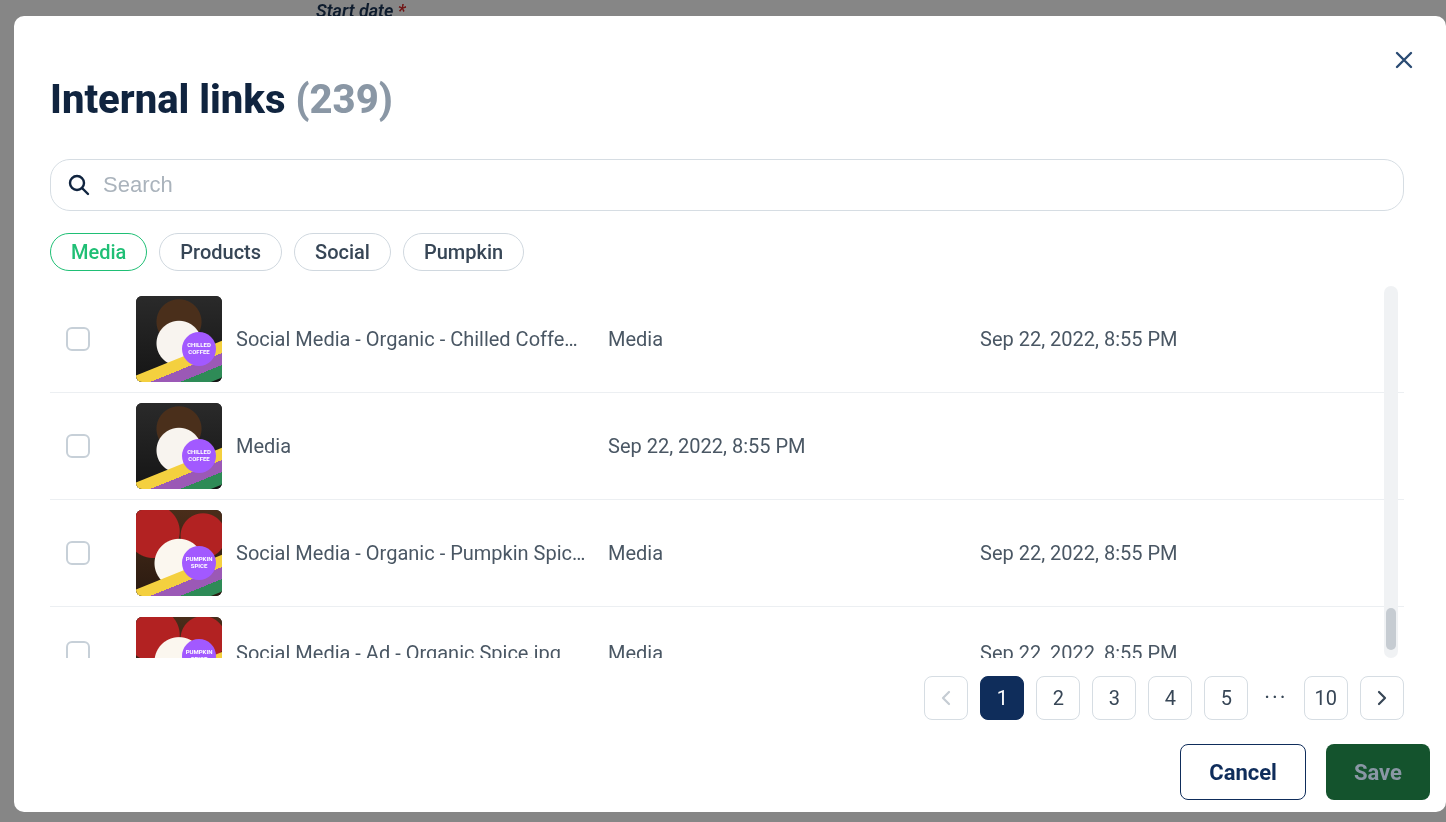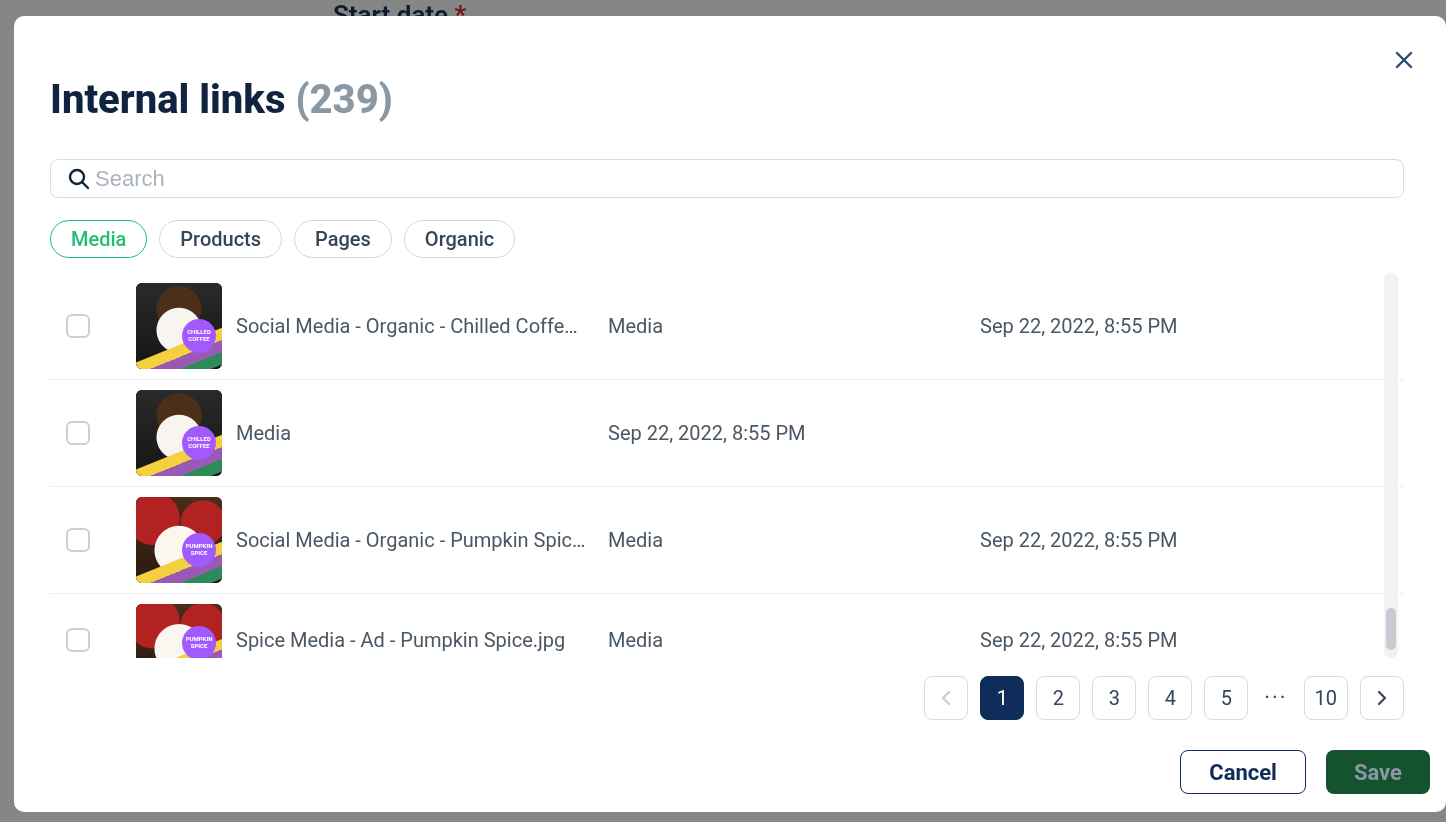--- a/index.html
+++ b/index.html
@@ -4,21 +4,21 @@
 <style>
   * { box-sizing: border-box; margin: 0; padding: 0; }
   html, body { width: 1446px; height: 822px; overflow: hidden; font-family: -apple-system, BlinkMacSystemFont, "Segoe UI", Roboto, sans-serif; }
   
   .bg-layer {
     position: absolute;
     inset: 0;
     background: #fff;
     filter: brightness(0.6);
   }
-  .bg-label-start { position:absolute; top:0px; left:333px; font-size:26px; font-weight:600; color:#1d3557; }
+  .bg-label-start { position:absolute; top:0px; left:316px; font-size:18px; font-weight:600; color:#1d3557;font-style:italic; }
   .bg-label-end   { position:absolute; top:0px; left:920px; font-size:22px; font-weight:600; color:#1d3557;margin-top:16px; }
   .req { color:#d62828; }
   
   .overlay {
     position: absolute;
     inset: 0;
     background: rgba(0,0,0,0.12);
   }
   
   .modal {
@@ -51,26 +51,26 @@
     flex: 1;
     min-height: 0;
   }
   
   .title-row { margin-bottom: 36px; margin-top: 4px;}
   .title { font-size: 40px; font-weight: 800; color:#10243f; display:inline; }
   .title-count { font-size: 40px; font-weight: 800; color:#8a97a5; display:inline; margin-left:6px;}
   
   .search-wrap {
     border: 1px solid #d6dde3;
-    border-radius: 8px;
+    border-radius: 20px;
     padding: 0 16px;
-    height: 39px;
+    height: 52px;
     display:flex;
     align-items:center;
-    gap:4px;
+    gap:12px;
     margin-bottom: 22px;
   }
   .search-wrap input {
     border:none; outline:none; flex:1; font-size:22px; color:#333;
   }
   .search-wrap input::placeholder { color:#aab3bc; }
   
   .chip-row { display:flex; gap:12px; margin-bottom:14px;}
   .chip {
     border:1.5px solid #d0d8df;
@@ -158,21 +158,21 @@
   }
   .pgbtn.current { background:#0f2d5b; border-color:#0f2d5b; color:#fff; }
   .pgbtn.disabled { color:#c5ccd3; cursor:default; }
   .dots { font-size:22px; color:#374656; padding:0 4px; letter-spacing:2px; }
   
   .footer-row {
     height:80px; display:flex; justify-content:flex-end; align-items:center; gap:20px;
     padding: 0 16px 0 42px;
   }
   .btn {
-    height:44px; padding:0 28px; border-radius:8px; font-size:22px; font-weight:700; cursor:pointer;
+    height:56px; padding:0 28px; border-radius:8px; font-size:22px; font-weight:700; cursor:pointer;
     display:flex; align-items:center; justify-content:center;text-align:center;
   }
   .btn-cancel { border:1.5px solid #0f2d5b; color:#0f2d5b; background:#fff; }
   .btn-save { border:none; color:#8a97a5; background:#14532d; cursor:default; }
   
 </style>
 </head>
 <body>
 
 <div class="bg-layer">
@@ -201,22 +201,22 @@
       <svg width="24" height="24" viewBox="0 0 24 24">
         <circle cx="10" cy="10" r="7" stroke="#10243f" stroke-width="2.4" fill="none"></circle>
         <line x1="15.5" y1="15.5" x2="21" y2="21" stroke="#10243f" stroke-width="2.4" stroke-linecap="round"></line>
       </svg>
       <input type="text" placeholder="Search" style="">
     </div>
 
     <div class="chip-row">
       <div class="chip active"><span>Media</span></div>
       <div class="chip"><span>Products</span></div>
-      <div class="chip"><span>Pages</span></div>
-      <div class="chip"><span>Organic</span></div>
+      <div class="chip"><span>Social</span></div>
+      <div class="chip"><span>Pumpkin</span></div>
     </div>
 
     <div class="list-scroll">
       <div class="list-inner">
 
         <div class="row">
           <div class="chkcell">
               <div class="chk"></div>
             </div>
           <div class="thumbcell">
@@ -266,21 +266,21 @@
           <div class="chkcell">
               <div class="chk"></div>
             </div>
           <div class="thumbcell">
               <div class="thumb apple" style="height:72px;">
                 <div class="top"></div>
                 <div class="band"></div>
                 <div class="badge">PUMPKIN SPICE</div>
               </div>
             </div>
-          <div class="namecell">Spice Media - Ad - Pumpkin Spice.jpg</div>
+          <div class="namecell">Social Media - Ad - Organic Spice.jpg</div>
           <div class="typecell">Media</div>
           <div class="datecell">Sep 22, 2022, 8:55 PM</div>
         </div>
       </div>
       <div class="scrollbar-track">
         <div class="scrollbar-thumb"></div>
       </div>
     </div>
 
   </div>

